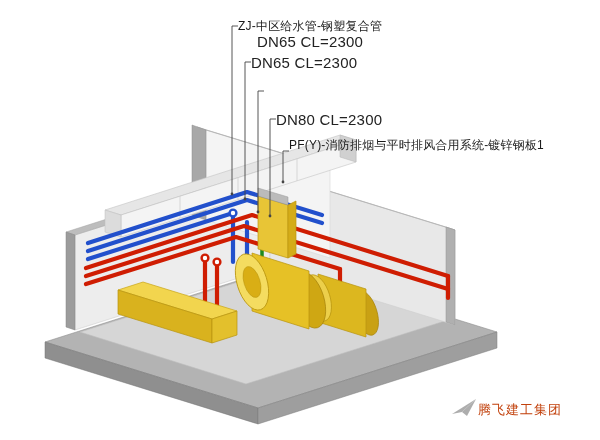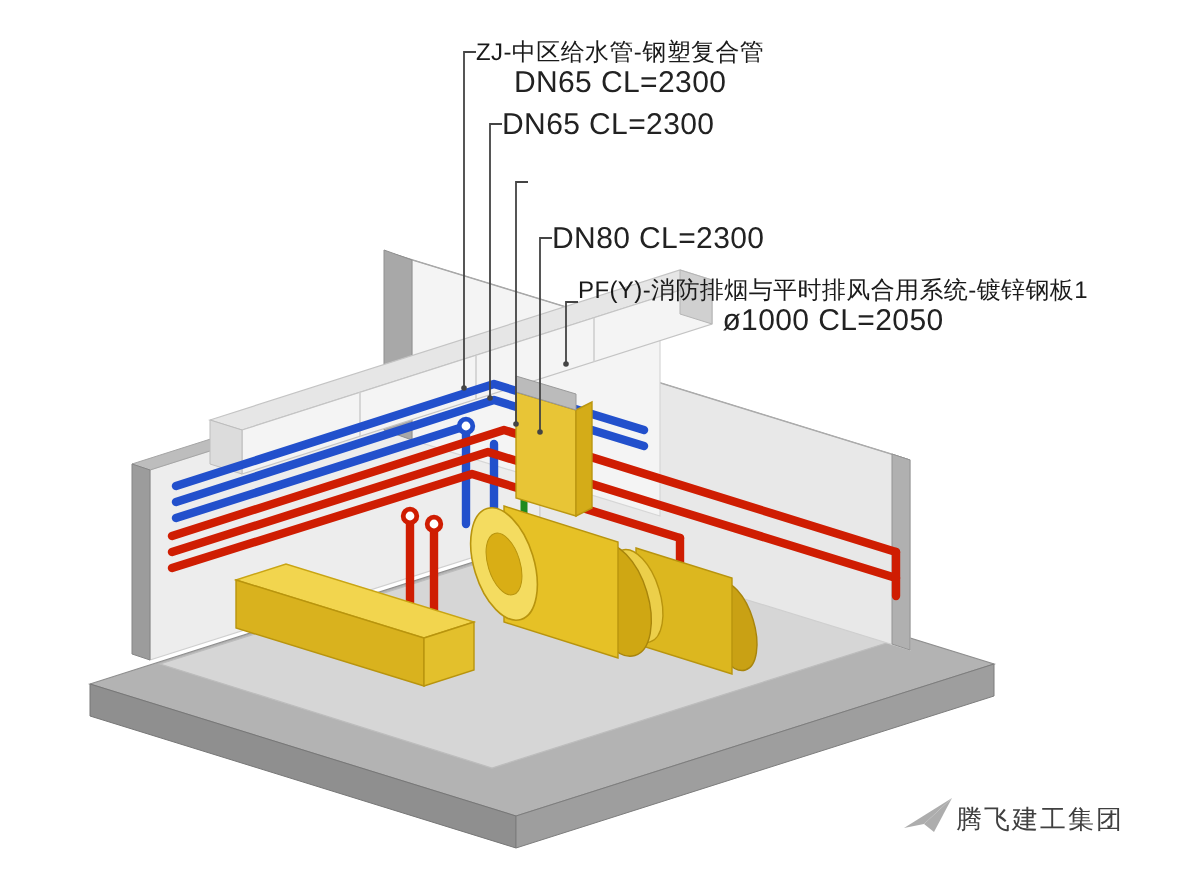--- a/index.html
+++ b/index.html
@@ -7,21 +7,21 @@
     position:relative;width:600px;height:440px;background:#ffffff;overflow:hidden;
     font-family:"Liberation Sans", sans-serif;
   }
   #model-svg{position:absolute;left:0;top:0;}
   .anno{
     position:absolute;text-align:center;font-size:12px;line-height:15px;
     color:#1a1a1a;white-space:nowrap;letter-spacing:0.2px;
   }
   .anno .l2{font-size:15px;color:#222;}
   .watermark{
-    position:absolute;left:478px;top:401px;font-size:13px;color:#404040;
+    position:absolute;left:478px;top:401px;font-size:13px;color:#c2410c;
     letter-spacing:1px;
   }
 </style>
 </head>
 <body>
 
 <div id="stage">
 
   <svg id="model-svg" width="600" height="440" viewBox="0 0 600 440">
 
@@ -138,18 +138,17 @@
   <div class="anno" style="left:251px;top:55px;">
     <div class="l2">DN65 CL=2300</div>
   </div>
   <div class="anno" style="left:264px;top:84px;">
   </div>
   <div class="anno" style="left:276px;top:112px;">
     <div class="l2">DN80 CL=2300</div>
   </div>
   <div class="anno" style="left:289px;top:126px;margin-top:12px;">
     <div>PF(Y)-消防排烟与平时排风合用系统-镀锌钢板1</div>
-    <div class="l2">ø1000 CL=2050</div>
   </div>
 
   <div class="watermark">腾飞建工集团</div>
 
 </div>
 
 </body></html>

